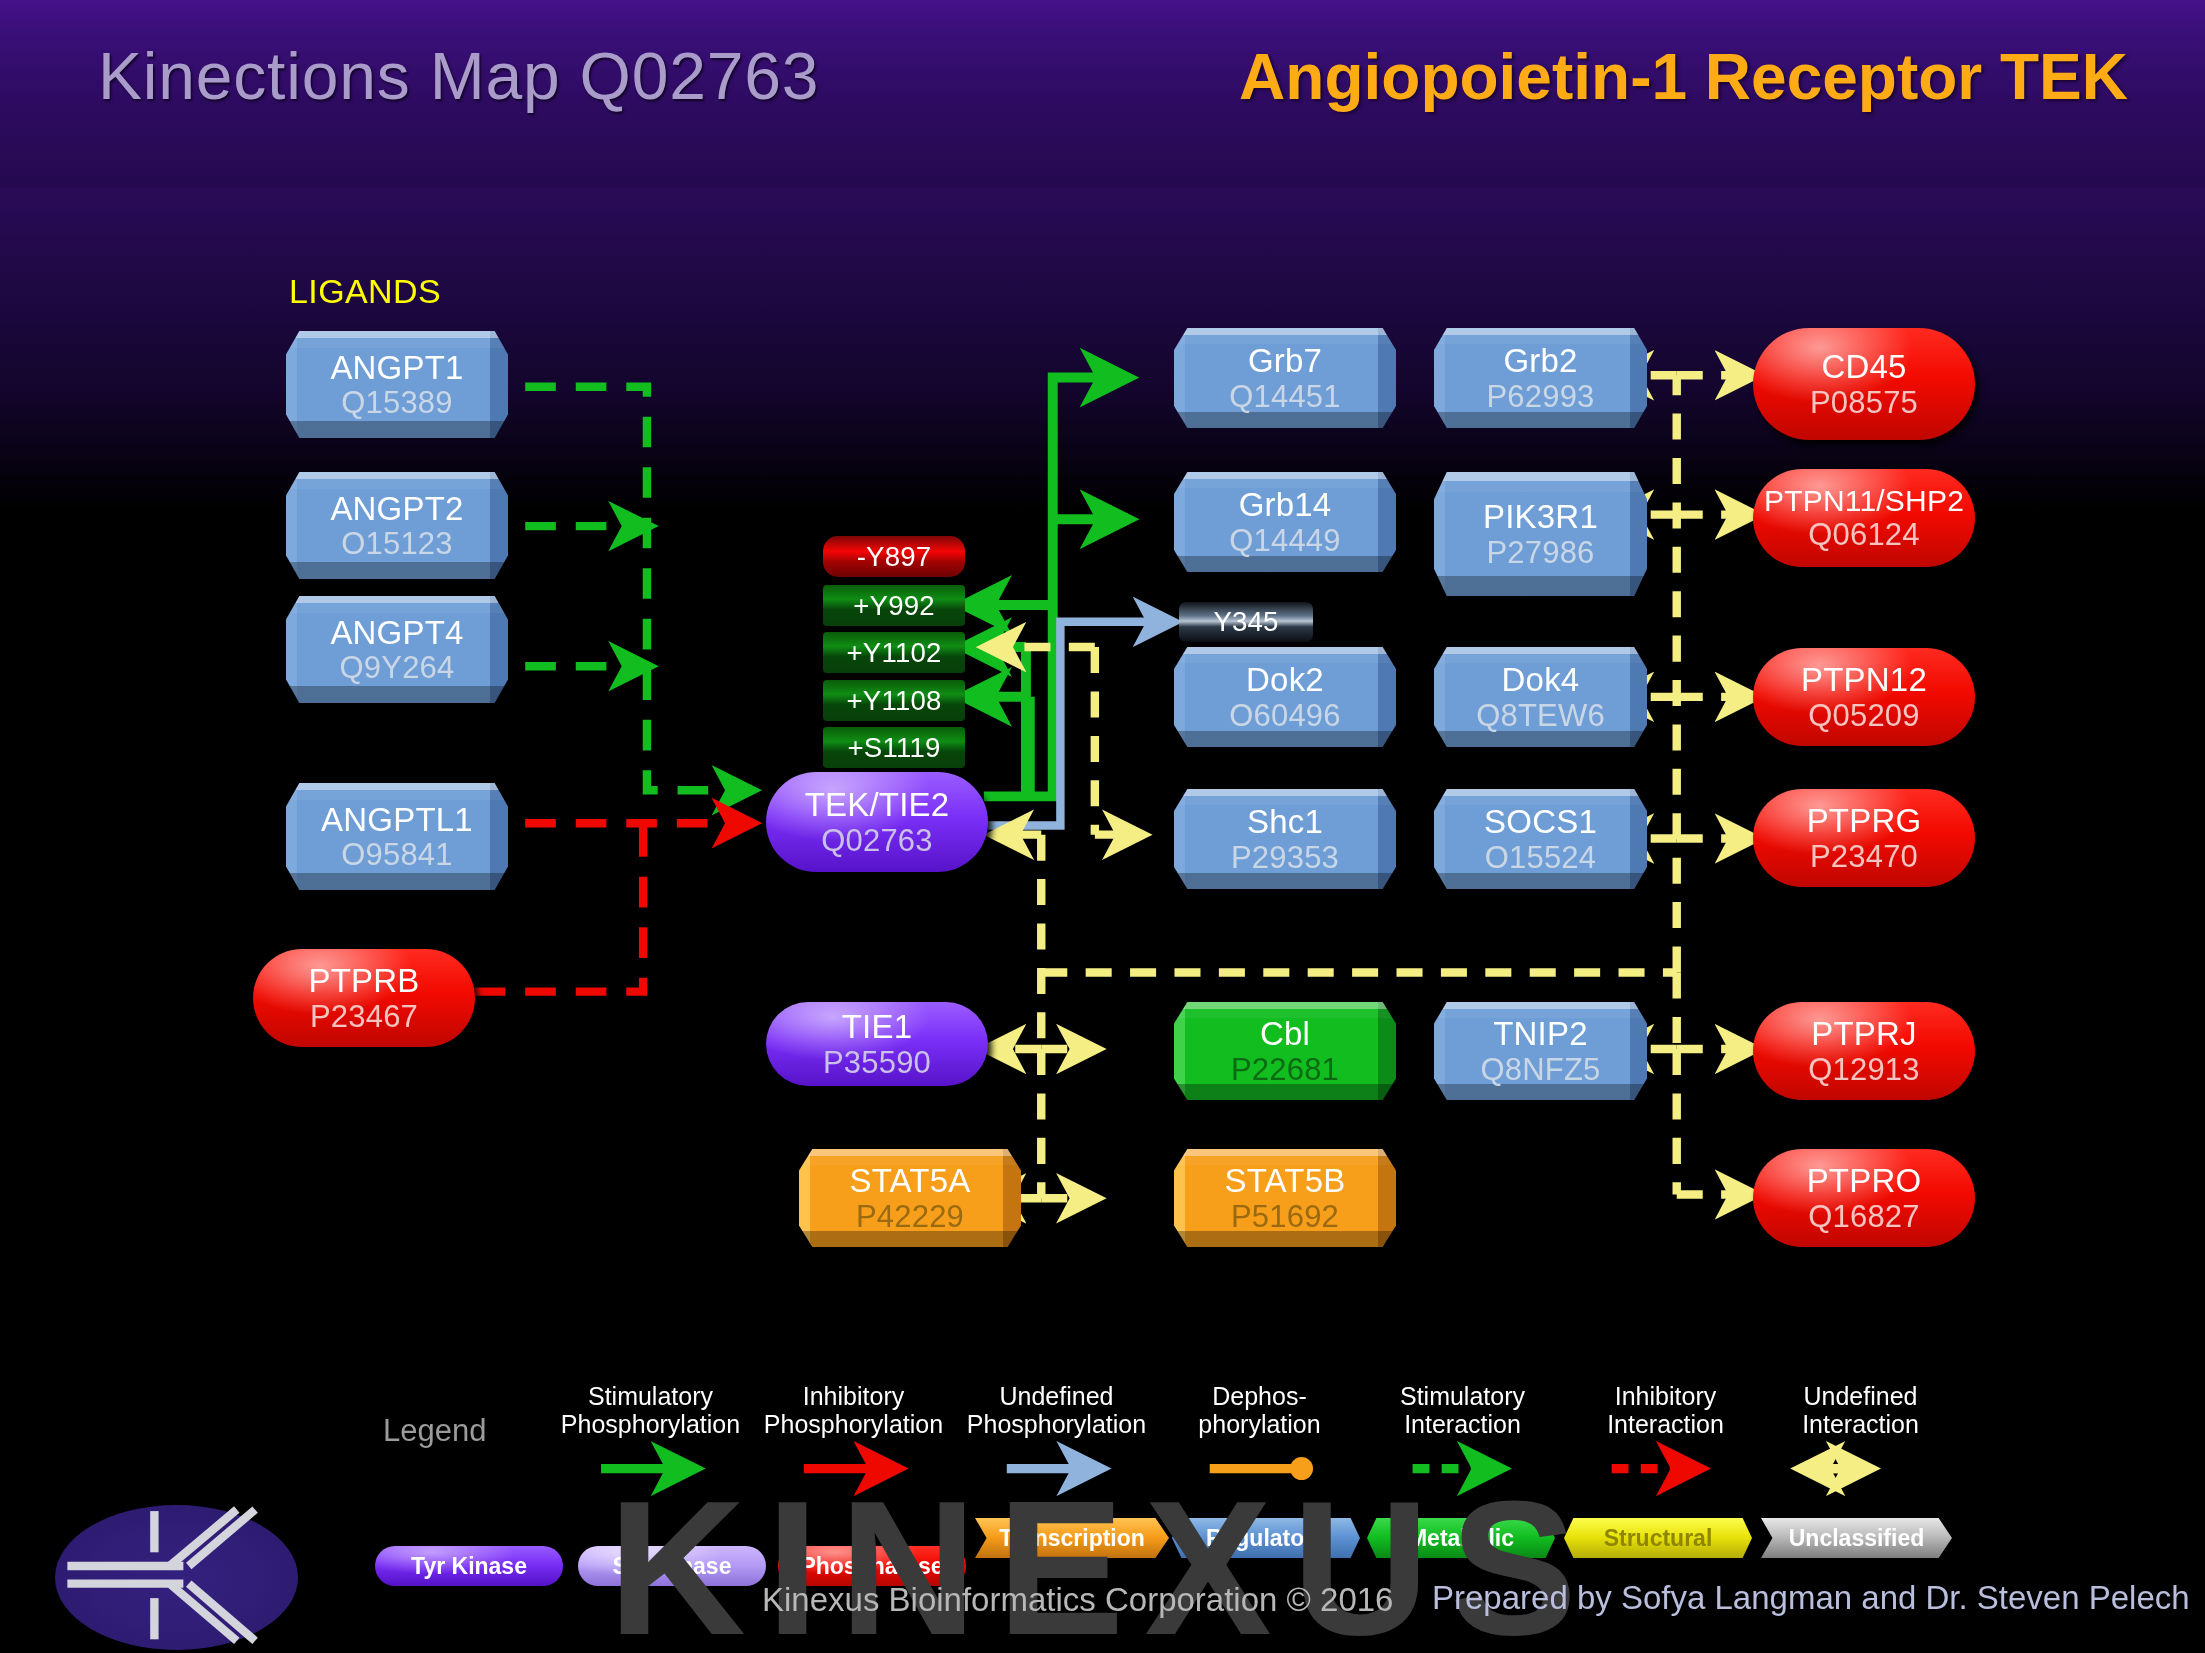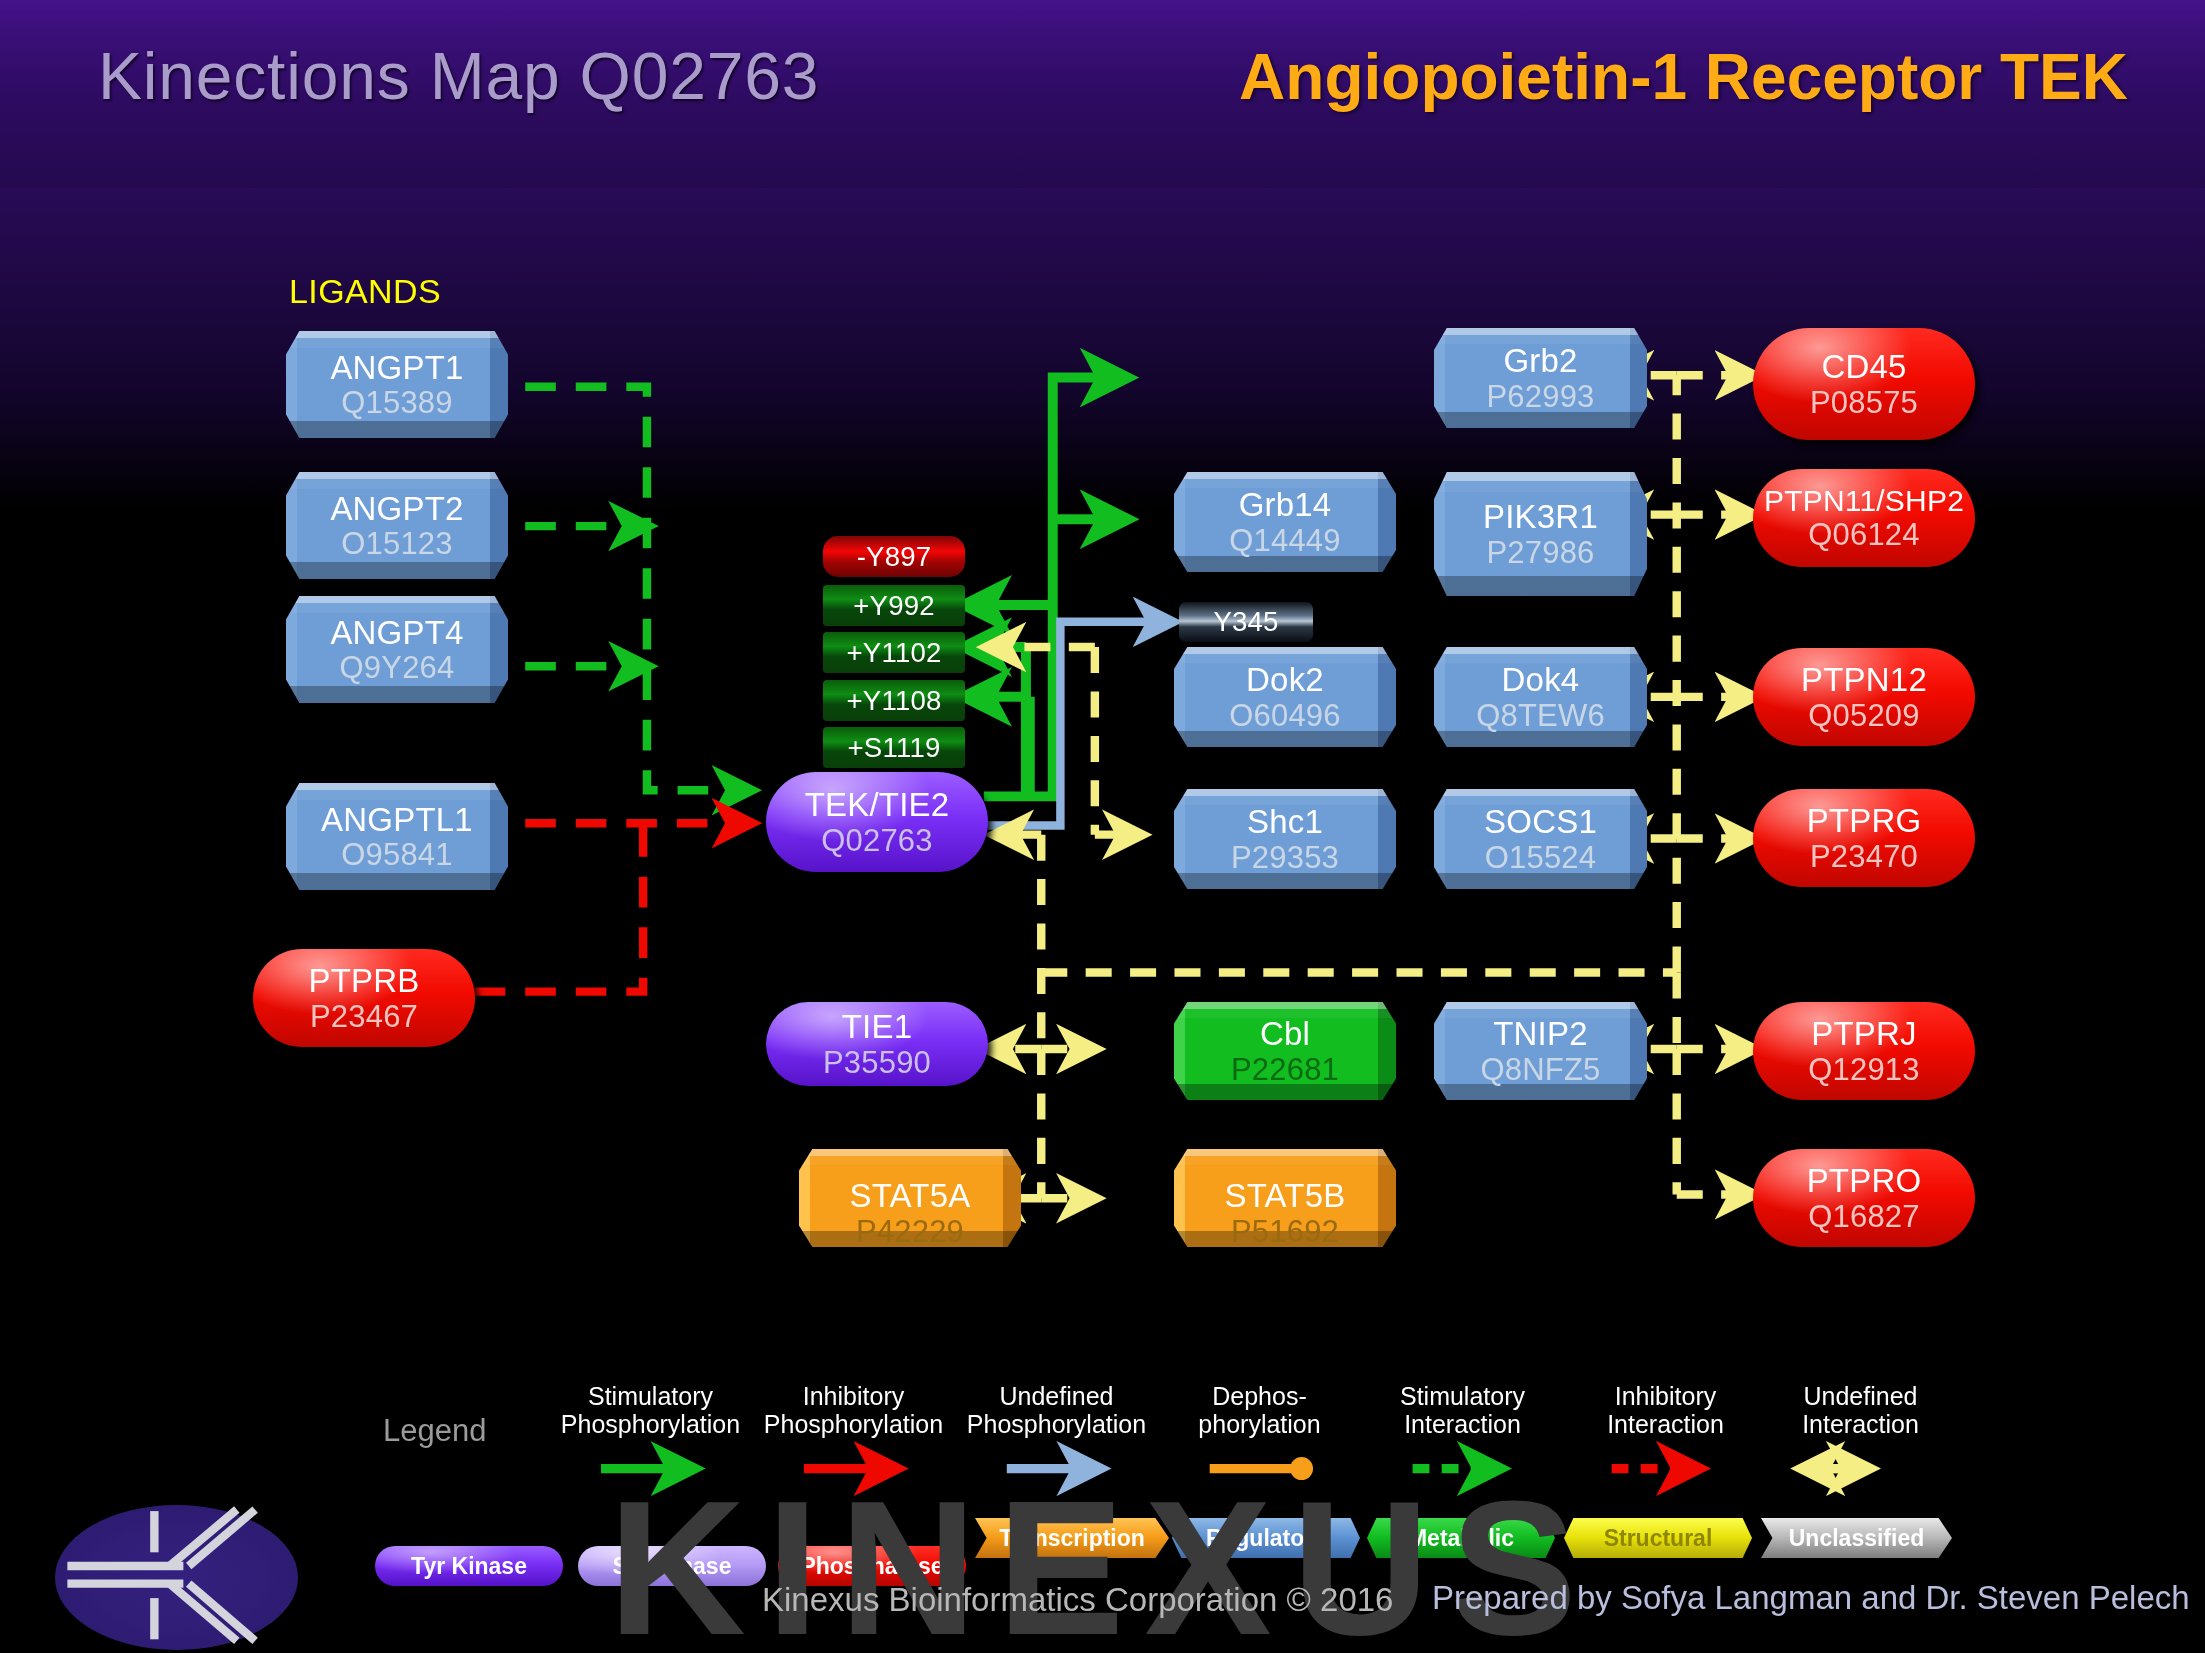--- a/index.html
+++ b/index.html
@@ -56,21 +56,20 @@
   .oct-blue{}
   .oct-green{
     background:
       linear-gradient(180deg,rgba(255,255,255,.40) 0 7%,rgba(255,255,255,.05) 7% 16%,rgba(0,0,0,0) 16% 84%,rgba(0,0,0,.32) 84% 100%),
       linear-gradient(90deg,#3fd24a 0 5%,#12bd20 5% 92%,#0a8c16 92% 100%);
   }
   .oct-orange{
     background:
       linear-gradient(180deg,rgba(255,255,255,.42) 0 7%,rgba(255,255,255,.05) 7% 16%,rgba(0,0,0,0) 16% 84%,rgba(0,0,0,.30) 84% 100%),
       linear-gradient(90deg,#ffc24d 0 5%,#f79e1b 5% 92%,#c47510 92% 100%);
-    justify-content: flex-end;
   }
   .oct-orange .ac{color:#9a6a10;}
   
   .pill{border-radius:765px;}
   .pill-red{
     background:
       radial-gradient(ellipse at 30% 18%,rgba(255,255,255,.55) 0%,rgba(255,255,255,0) 42%),
       linear-gradient(180deg,#ff2a20 0%,#f20a00 45%,#c00600 100%);
   }
   .pill-red .ac{color:#f5c3c0;}
@@ -247,20 +246,24 @@
   <div class="site site-up" style="left:823px;top:680px;width:142px;height:41px;">+Y1108</div>
   <div class="site site-up" style="left:823px;top:727px;width:142px;height:41px;">+S1119</div>
 
   <div class="node pill pill-purple" style="left:766px;top:772px;width:222px;height:100px;">
     <span class="nm">TEK/TIE2</span>
     <span class="ac">Q02763</span>
   </div>
 
   <div class="site site-un" style="left:1179px;top:602px;width:134px;height:40px;">Y345</div>
 
+  <div class="node oct oct-blue" style="left:1141px;top:328px;width:222px;height:100px;">
+    <span class="nm">Grb7</span>
+    <span class="ac">Q14451</span>
+  </div>
   <div class="node oct oct-blue" style="left:1141px;top:472px;width:222px;height:100px;">
     <span class="nm">Grb14</span>
     <span class="ac">Q14449</span>
   </div>
   <div class="node oct oct-blue" style="left:1141px;top:647px;width:222px;height:100px;">
     <span class="nm">Dok2</span>
     <span class="ac">O60496</span>
   </div>
   <div class="node oct oct-blue" style="left:1141px;top:789px;width:222px;height:100px;">
     <span class="nm">Shc1</span>

